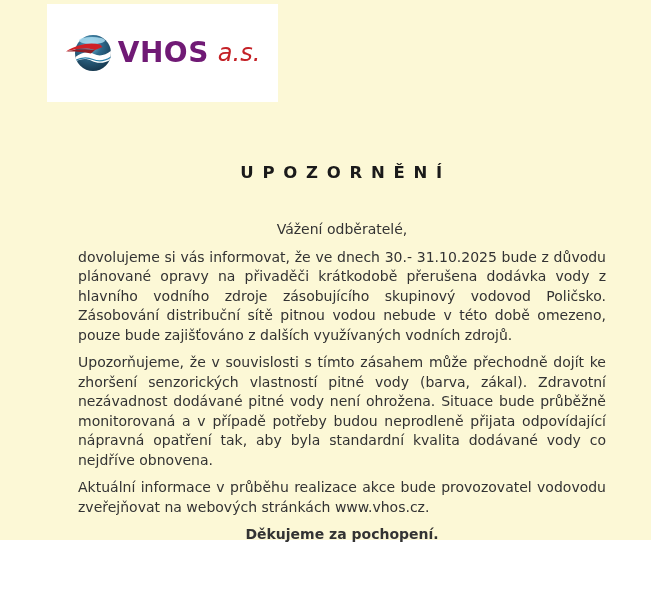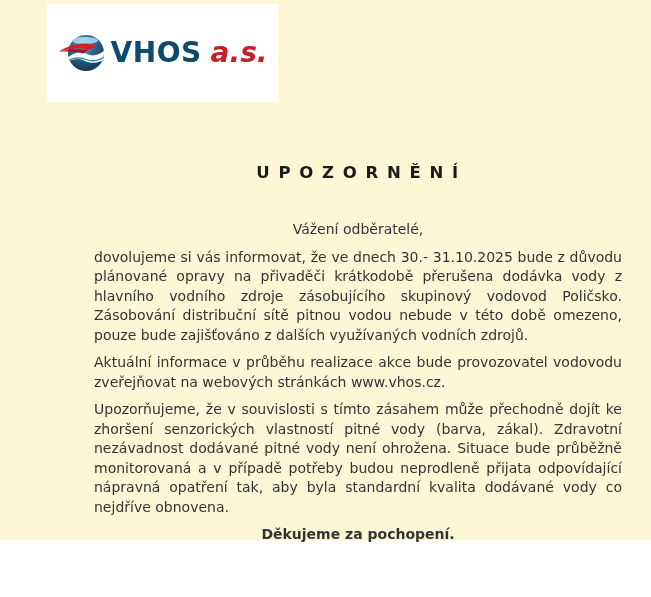--- a/index.html
+++ b/index.html
@@ -38,36 +38,36 @@
     align-items: center;
   }
   .globe {
     width: 48px;
     height: 40px;
     flex: 0 0 auto;
   }
   .company-name {
     font-size: 28px;
     font-weight: bold;
-    color: #0c4a6e;
+    color: #701a75;
     letter-spacing: 0.5px;
     margin-left: 5px;
     line-height: 1;
   }
   .company-suffix {
-    font-size: 28px;
-    font-weight: bold;
+    font-size: 24px;
+    font-weight: normal;
     font-style: italic;
     color: #c42127;
     margin-left: 9px;
     line-height: 1;
   }
   .column {
     position: absolute;
-    left: 94px;
+    left: 78px;
     top: 163px;
     width: 528px;
     color: #333333;
   }
   .title {
     text-align: center;
     font-size: 16.5px;
     font-weight: bold;
     color: #1a1a1a;
     letter-spacing: 1.5px;
@@ -121,18 +121,18 @@
       </svg>
       <span class="company-name">VHOS</span>
       <span class="company-suffix">a.s.</span>
     </div>
   </div>
 
   <div class="column">
     <div class="title">U P O Z O R N Ě N Í</div>
     <p class="salutation">Vážení odběratelé,</p>
     <p class="para">dovolujeme si vás informovat, že ve dnech 30.- 31.10.2025 bude z důvodu plánované opravy na přivaděči krátkodobě přerušena dodávka vody z hlavního vodního zdroje zásobujícího skupinový vodovod Poličsko. Zásobování distribuční sítě pitnou vodou nebude v této době omezeno, pouze bude zajišťováno z dalších využívaných vodních zdrojů.</p>
+    <p class="para">Upozorňujeme, že v souvislosti s tímto zásahem může přechodně dojít ke zhoršení senzorických vlastností pitné vody (barva, zákal). Zdravotní nezávadnost dodávané pitné vody není ohrožena. Situace bude průběžně monitorovaná a v případě potřeby budou neprodleně přijata odpovídající nápravná opatření tak, aby byla standardní kvalita dodávané vody co nejdříve obnovena.</p>
     <p class="para">Aktuální informace v průběhu realizace akce bude provozovatel vodovodu zveřejňovat na webových stránkách www.vhos.cz.</p>
-    <p class="para">Upozorňujeme, že v souvislosti s tímto zásahem může přechodně dojít ke zhoršení senzorických vlastností pitné vody (barva, zákal). Zdravotní nezávadnost dodávané pitné vody není ohrožena. Situace bude průběžně monitorovaná a v případě potřeby budou neprodleně přijata odpovídající nápravná opatření tak, aby byla standardní kvalita dodávané vody co nejdříve obnovena.</p>
     <p class="closing">Děkujeme za pochopení.</p>
   </div>
 
 </div>
 
 </body></html>

